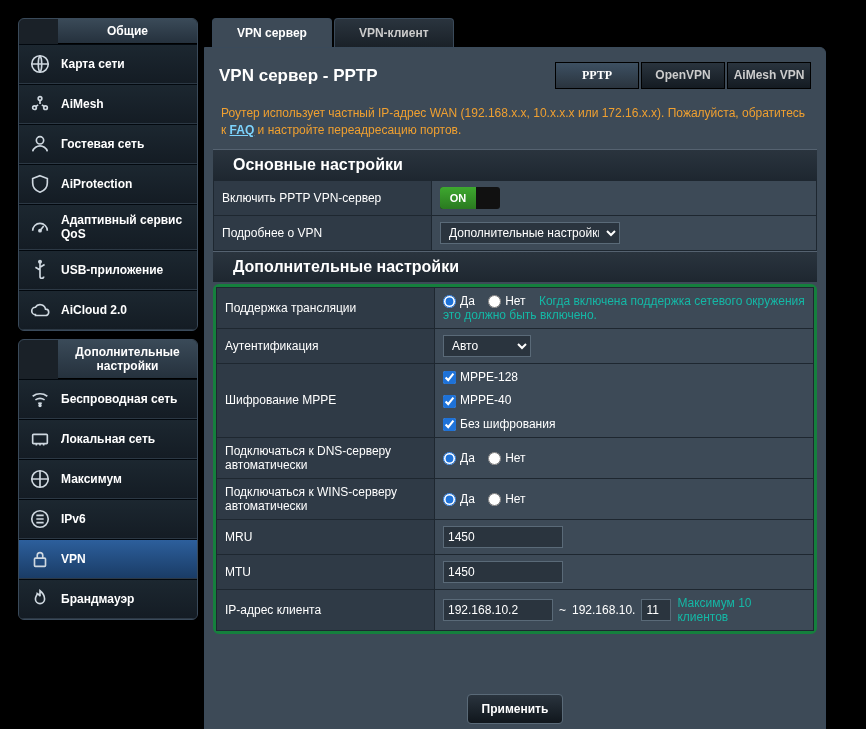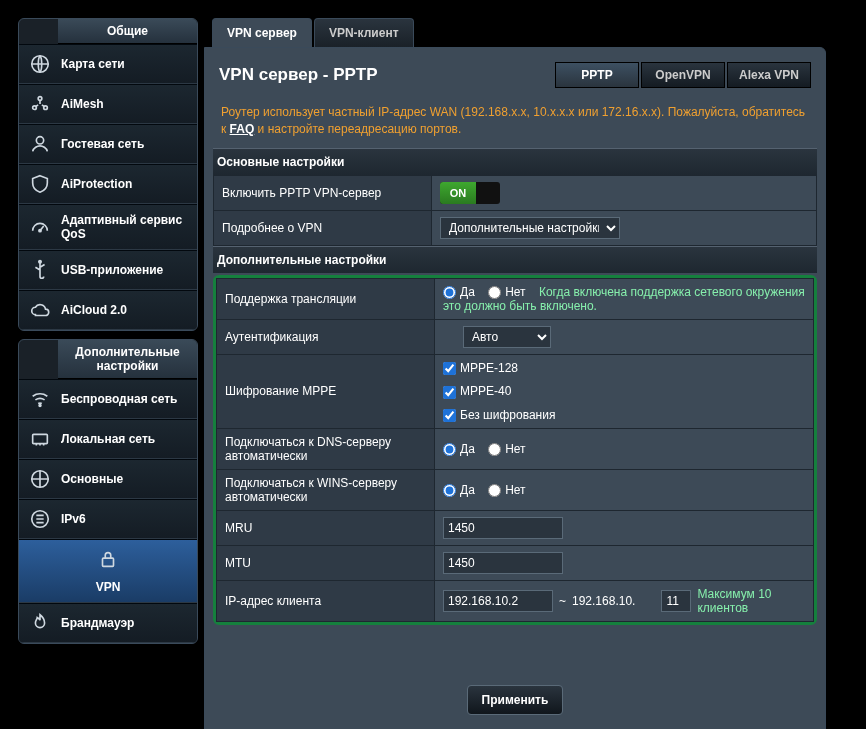--- a/index.html
+++ b/index.html
@@ -38,32 +38,31 @@
     padding: 8px 10px;
     border-top: 1px solid #02080e;
     border-bottom: 1px solid #2c3844;
     background: linear-gradient(#1c2730,#141c24);
     cursor: pointer;
     font-weight: bold;
     font-size: 12px;
   }
   .side-item.active {
     background: linear-gradient(#2d5f9c,#1a3c66);
-    flex-direction: column;
   }
   .side-icon {
     width: 22px; height: 22px;
     display: flex; align-items: center; justify-content: center;
     color: #cfd8e0;
   }
   .side-icon svg { width: 22px; height: 22px; }
   .main { width: 622px; display: flex; flex-direction: column; }
   .tabs { display: flex; margin-left: 8px; }
   .tab {
-    padding: 7px 14px;
+    padding: 7px 24px;
     background: linear-gradient(#2a343e,#1a2128);
     border: 1px solid #3a4a5a;
     border-bottom: none;
     border-radius: 4px 4px 0 0;
     font-size: 12px;
     font-weight: bold;
     color: #ccc;
     cursor: pointer;
     margin-right: 2px;
   }
@@ -82,33 +81,33 @@
   .page-title { font-size: 17px; font-weight: bold; color: #fff; }
   .mode-btns { display: flex; gap: 2px; }
   .mode-btn {
     width: 84px; text-align: center;
     padding: 5px 0;
     background: linear-gradient(#2a343e,#141b22);
     border: 1px solid #000;
     font-size: 12px; font-weight: bold; color: #ccc;
     cursor: pointer;
   }
-  .mode-btn.active { background: linear-gradient(#3d5062,#2a343e); color: #fff; }
+  .mode-btn.active { background: linear-gradient(#3d5062,#2a343e); color: #fff; font-family: Liberation Serif, serif; }
   .notice {
     padding: 6px 8px 10px 8px;
     font-size: 12px;
     color: #f0a030;
     line-height: 1.4;
   }
-  .notice a { color: #ffffff; text-decoration: underline; font-weight: bold; }
+  .notice a { color: #7dd3fc; text-decoration: underline; font-weight: bold; }
   .section-header {
     background: linear-gradient(#2a343e,#1e2730);
-    padding: 6px 4px;
+    padding: 6px 20px;
     font-weight: bold;
-    font-size: 12px;
+    font-size: 16px;
     color: #fff;
     border-top: 1px solid #556270;
   }
   .settings-tbl { width: 100%; border-collapse: collapse; }
   .settings-tbl td {
     border: 1px solid #1e2730;
     padding: 6px 8px;
     vertical-align: middle;
     font-size: 12px;
   }
@@ -138,21 +137,21 @@
   .on-toggle .off-part { flex: 1; background: #222; }
   select, input[type=text] {
     background: #2a343e;
     border: 1px solid #5a6a78;
     color: #fff;
     padding: 2px 4px;
     font-size: 12px;
     height: 22px;
   }
   .radio-row label { margin-right: 10px; font-size: 12px; }
-  .hint-yellow { color: #86efac; font-size: 12px; }
+  .hint-yellow { color: #14b8a6; font-size: 12px; }
   .check-row { display: flex; flex-direction: column; gap: 9px; }
   .check-row label { font-size: 12px; }
   input[type=radio], input[type=checkbox] { accent-color: #1e72d8; margin-right: 4px; vertical-align: middle; }
   .ip-row { display: flex; align-items: center; gap: 6px; }
   .apply-row { text-align: center; padding: 12px 0; }
   .apply-btn {
     background: linear-gradient(#2a343e,#10161c);
     border: 1px solid #5a6a78;
     border-radius: 4px;
     padding: 7px 14px;
@@ -259,21 +258,21 @@
           </span>
         <span>Локальная сеть</span>
       </div>
       <div class="side-item">
         <span class="side-icon">
             <svg viewBox="0 0 24 24" fill="none" stroke="currentColor" stroke-width="1.8">
               <circle cx="12" cy="12" r="9"></circle>
               <path d="M3 12h18M12 3v18"></path>
             </svg>
           </span>
-        <span>Основные</span>
+        <span>Максимум</span>
       </div>
       <div class="side-item">
         <span class="side-icon">
             <svg viewBox="0 0 24 24" fill="none" stroke="currentColor" stroke-width="1.8">
               <circle cx="12" cy="12" r="9"></circle>
               <path d="M8 8h8M8 12h8M8 16h8"></path>
             </svg>
           </span>
         <span>IPv6</span>
       </div>
@@ -301,21 +300,21 @@
     <div class="tabs">
       <div class="tab active">VPN сервер</div>
       <div class="tab">VPN-клиент</div>
     </div>
     <div class="panel">
       <div class="title-row">
         <div class="page-title">VPN сервер - PPTP</div>
         <div class="mode-btns">
           <div class="mode-btn active">PPTP</div>
           <div class="mode-btn">OpenVPN</div>
-          <div class="mode-btn">Alexa VPN</div>
+          <div class="mode-btn">AiMesh VPN</div>
         </div>
       </div>
 
       <div class="notice">
         <span>Роутер использует частный IP-адрес WAN (192.168.x.x, 10.x.x.x или 172.16.x.x). Пожалуйста, обратитесь к </span><a href="#">FAQ</a><span> и настройте переадресацию портов.</span>
       </div>
 
       <div class="section-header">Основные настройки</div>
       <table class="settings-tbl">
         <tbody>
@@ -350,21 +349,21 @@
               <span class="radio-row">
                 <label><input type="radio" name="bc" checked="" style=""><span>Да</span></label>
                 <label><input type="radio" name="bc" style=""><span>Нет</span></label>
               </span>
               <span class="hint-yellow">Когда включена поддержка сетевого окружения это должно быть включено.</span>
             </td>
           </tr>
           <tr>
             <td>Аутентификация</td>
             <td>
-              <select style="width:88px;margin-left:20px;">
+              <select style="width:88px;">
                 <option>Авто</option>
               </select>
             </td>
           </tr>
           <tr>
             <td>Шифрование MPPE</td>
             <td>
               <div class="check-row">
                 <label><input type="checkbox" checked="" style=""><span>MPPE-128</span></label>
                 <label><input type="checkbox" checked="" style=""><span>MPPE-40</span></label>
@@ -394,21 +393,21 @@
             <td>MTU</td>
             <td><input type="text" style="width: 120px;" value="1450"></td>
           </tr>
           <tr>
             <td>IP-адрес клиента</td>
             <td>
               <div class="ip-row">
                 <input type="text" style="width: 110px;" value="192.168.10.2">
                 <span>~</span>
                 <span>192.168.10.</span>
-                <input type="text" style="width: 30px; margin-left: 20px;" value="11">
+                <input type="text" style="width: 30px;" value="11">
                 <span class="hint-yellow">Максимум 10 клиентов</span>
               </div>
             </td>
           </tr>
         </tbody>
           </table>
       </div>
 
       <div class="apply-row">
         <button class="apply-btn">Применить</button>

